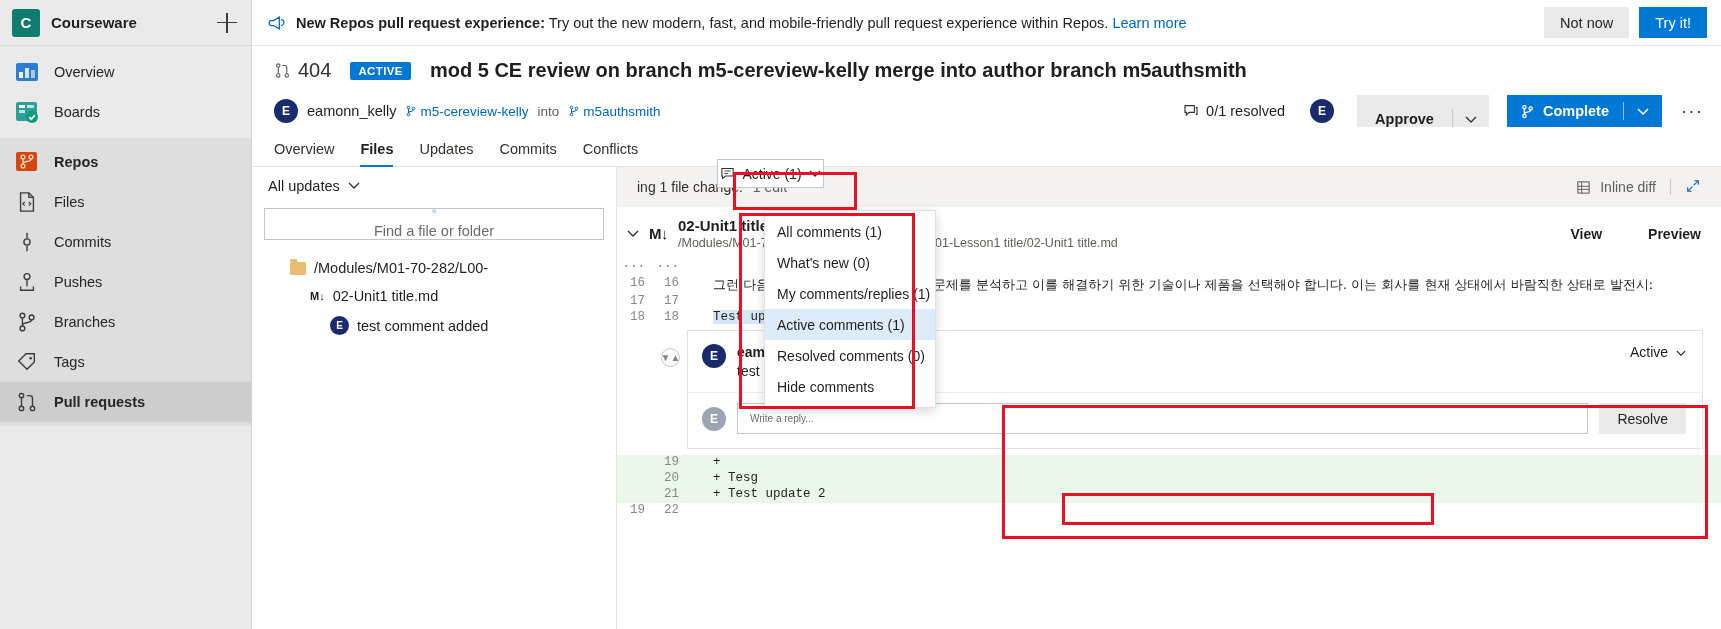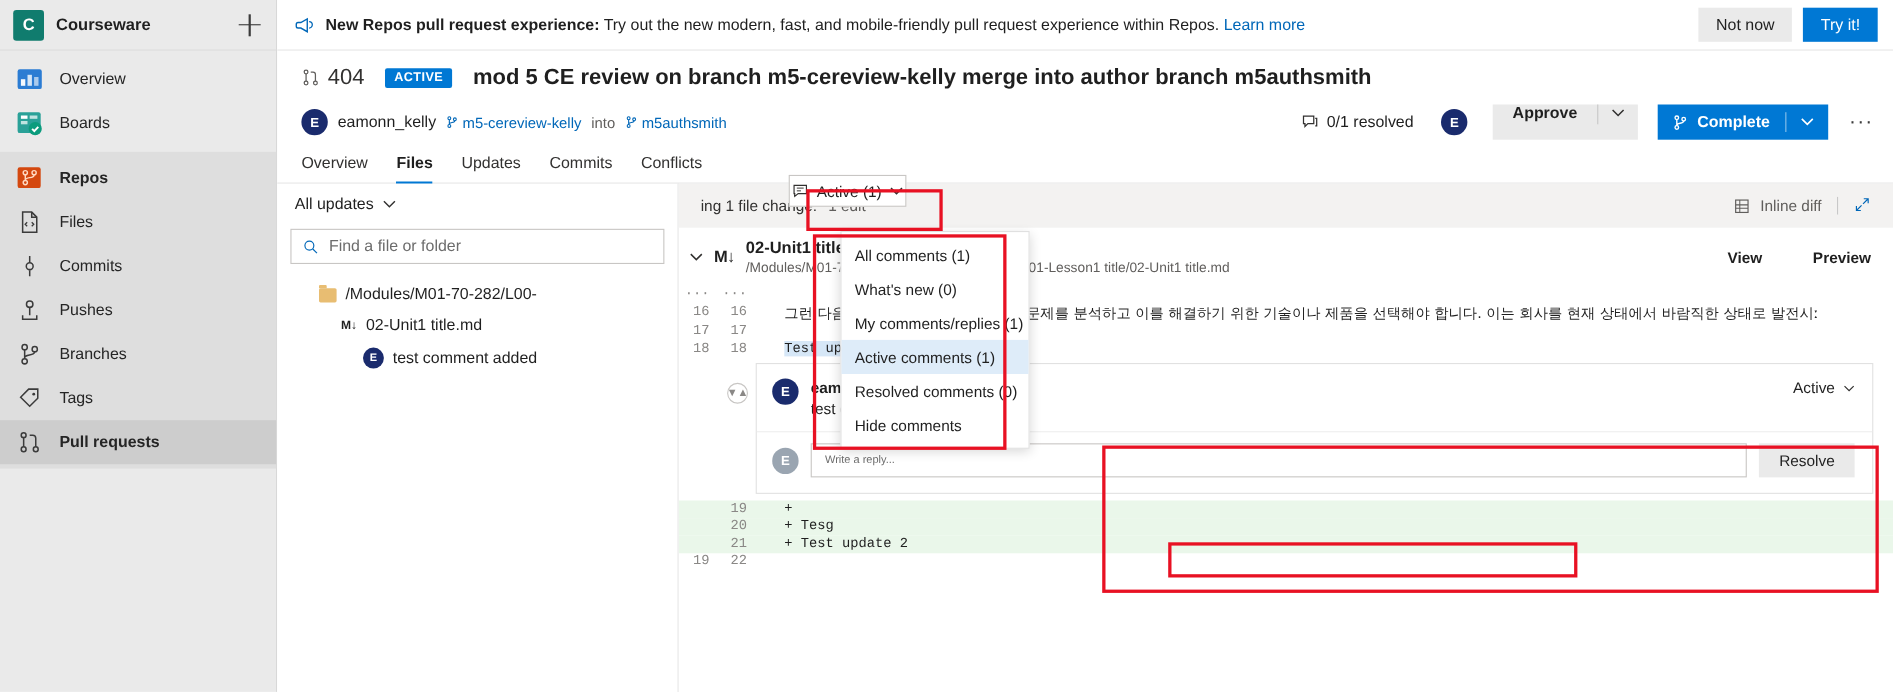--- a/index.html
+++ b/index.html
@@ -90,21 +90,21 @@
     display: flex; align-items: center; justify-content: center; font-weight: 600;
     flex: 0 0 24px;
   }
   .avatar.gray { background: #9aa5b1; }
   .author { font-size: 14.5px; color: #1f1f1f; }
   .branch { color: #0067b8; font-size: 13.5px; display: inline-flex; align-items: center; gap: 3px; }
   .into { color: #605e5c; font-size: 13.5px; }
   .meta-spacer { flex: 1; }
   .resolved-count { display: flex; align-items: center; gap: 7px; font-size: 14.5px; color: #1f1f1f; margin-right: 16px; }
   .approve-btn {
-    display: flex; align-items: flex-start; background: #eaeaea; height: 32px;
+    display: flex; align-items: flex-end; background: #eaeaea; height: 32px;
     font-size: 14.5px; cursor: pointer;
   }
   .approve-btn .label { padding: 0 18px; font-weight: 600; }
   .approve-btn .sep { width: 1px; height: 18px; background: #c8c8c8; }
   .approve-btn .caret { padding: 0 12px; }
   .complete-btn {
     display: flex; align-items: center; background: #0078d4; color: #fff; height: 32px;
     font-size: 14.5px; cursor: pointer; margin-left: 9px;
   }
   .complete-btn .label { padding: 0 14px 0 8px; font-weight: 700; }
@@ -119,21 +119,21 @@
   .tab.active::after {
     content: ""; position: absolute; left: 0; right: 0; bottom: -1px; height: 2px; background: #0078d4;
   }
 
   
   .split { display: flex; height: 463px; }
   .left-pane { width: 365px; flex: 0 0 365px; border-right: 1px solid #e1e1e1; position: relative; background:#fff;}
   .updates-row { height: 38px; display: flex; align-items: center; padding: 0 16px; font-size: 14.5px; gap: 8px; cursor: pointer;}
   .search-box {
     margin: 3px 12px 0 12px; height: 32px; border: 1px solid #c8c6c4;
-    display: flex; align-items: center; gap: 9px; padding: 0 10px;
+    display: flex; align-items: center; gap: 9px; padding: 0 10px; flex-direction: column;
   }
   .search-box .ph { color: #6c6c6c; font-size: 14.5px; }
   .tree { padding-top: 14px; }
   .tree-row { display: flex; align-items: center; gap: 8px; font-size: 14.5px; padding: 6px 0; }
   .tree-row.lvl1 { padding-left: 38px; }
   .tree-row.lvl2 { padding-left: 58px; }
   .tree-row.lvl3 { padding-left: 78px; }
   .folder {
     width: 16px; height: 13px; background: #e8bd72; border-radius: 1.5px; position: relative; flex:0 0 16px;
   }

